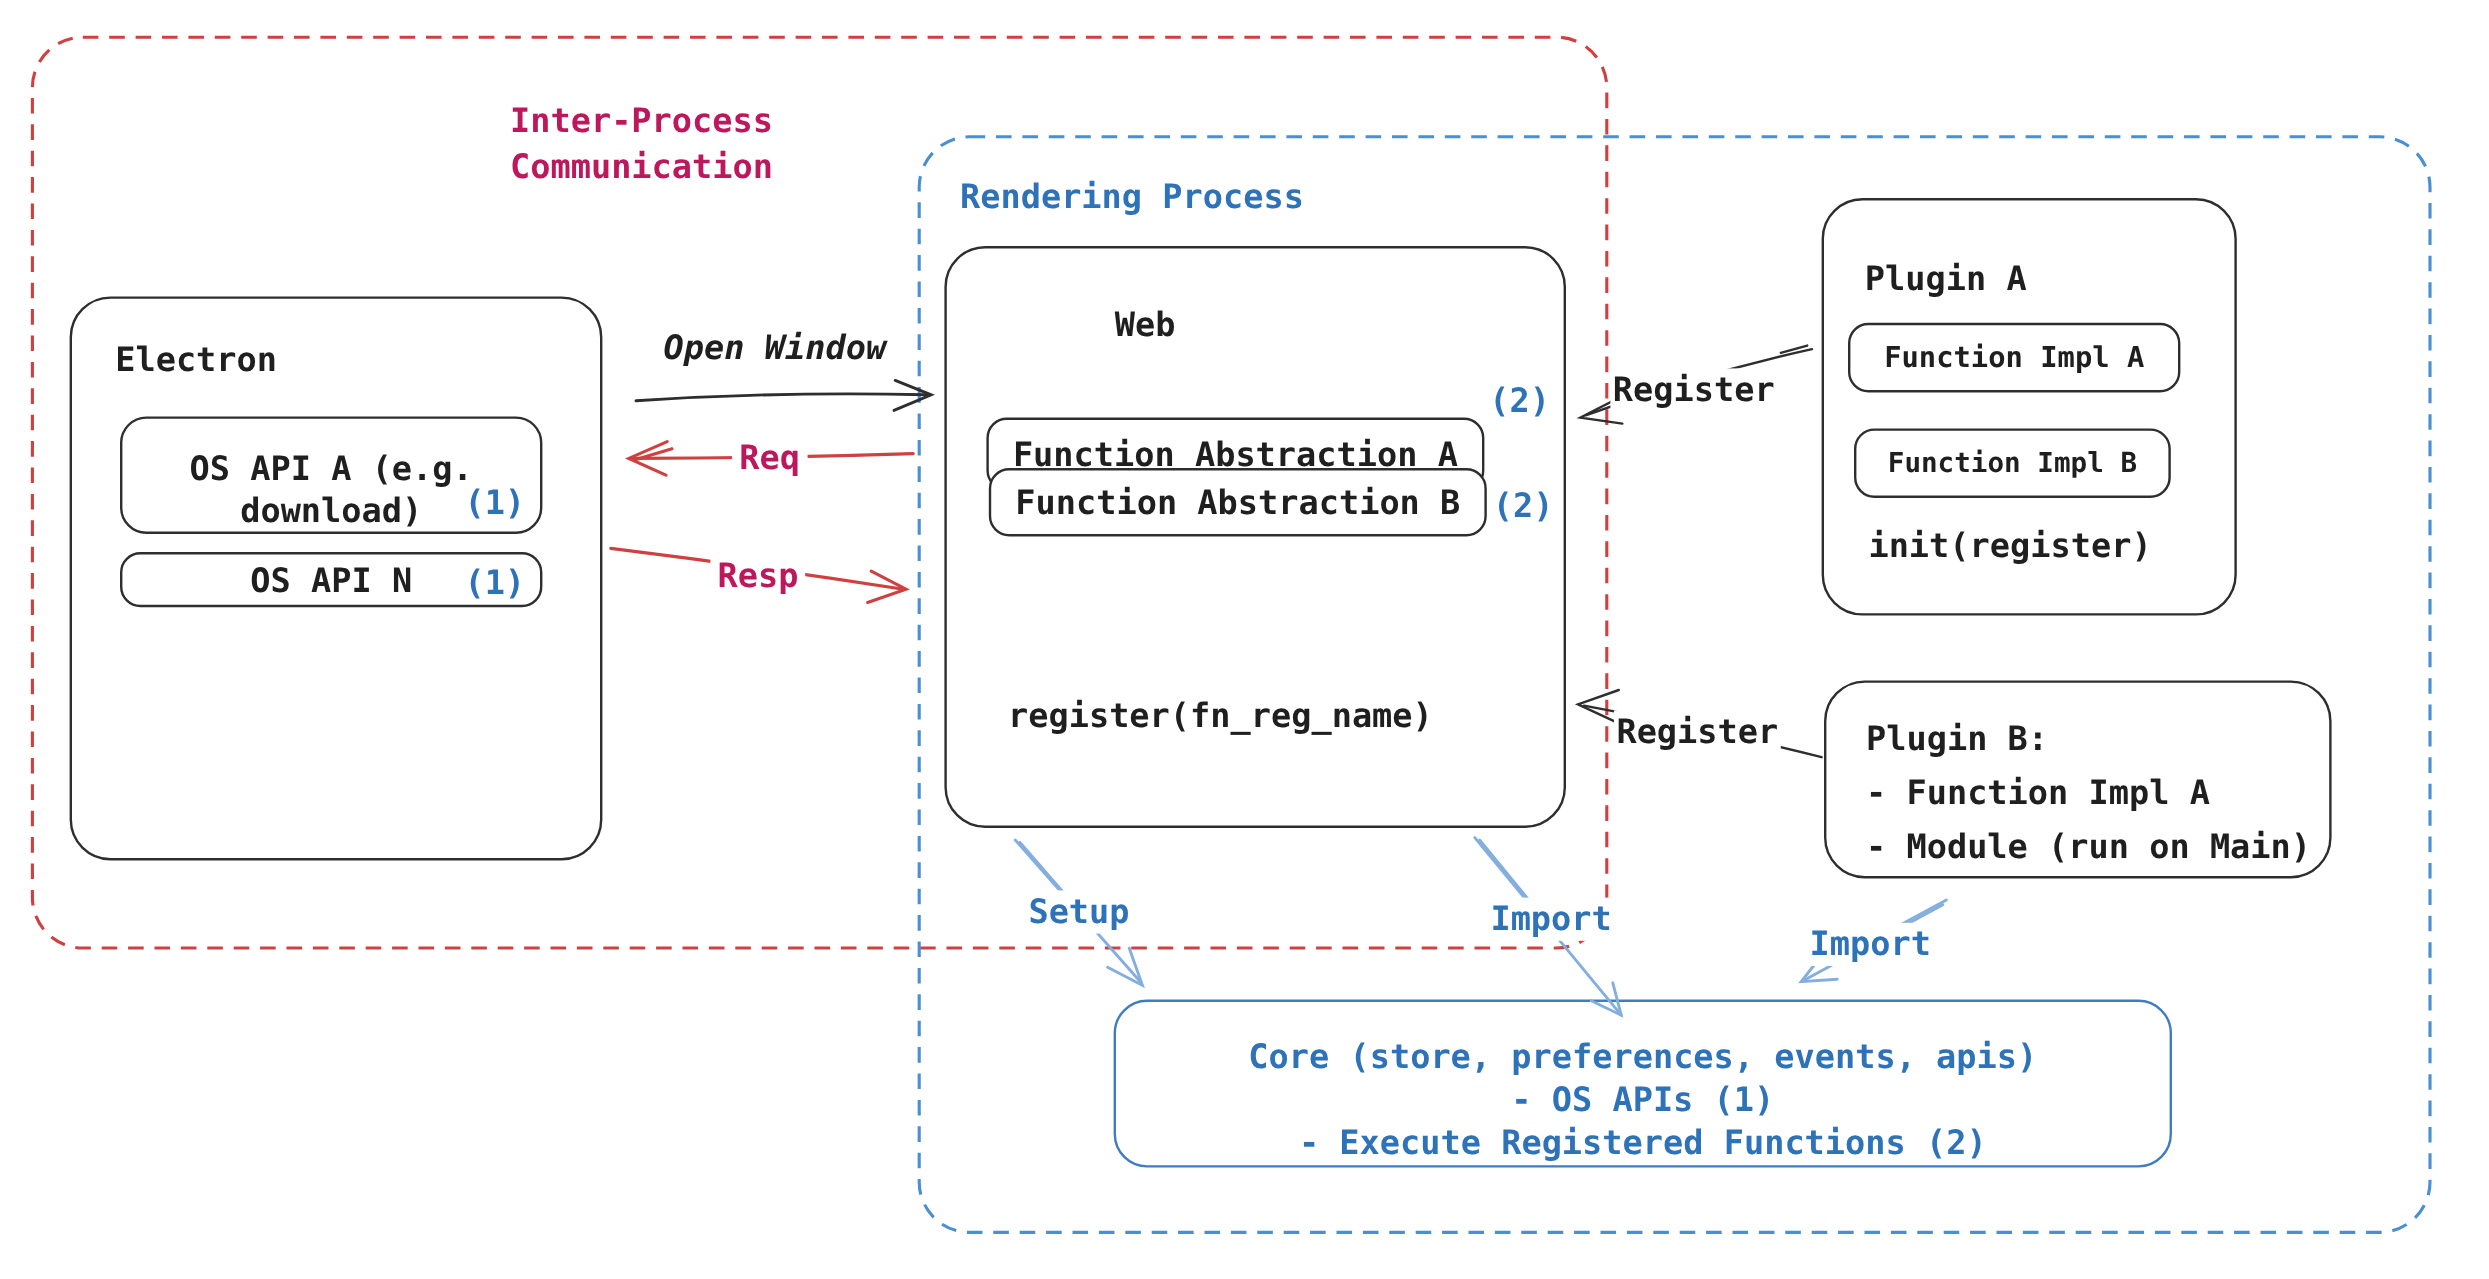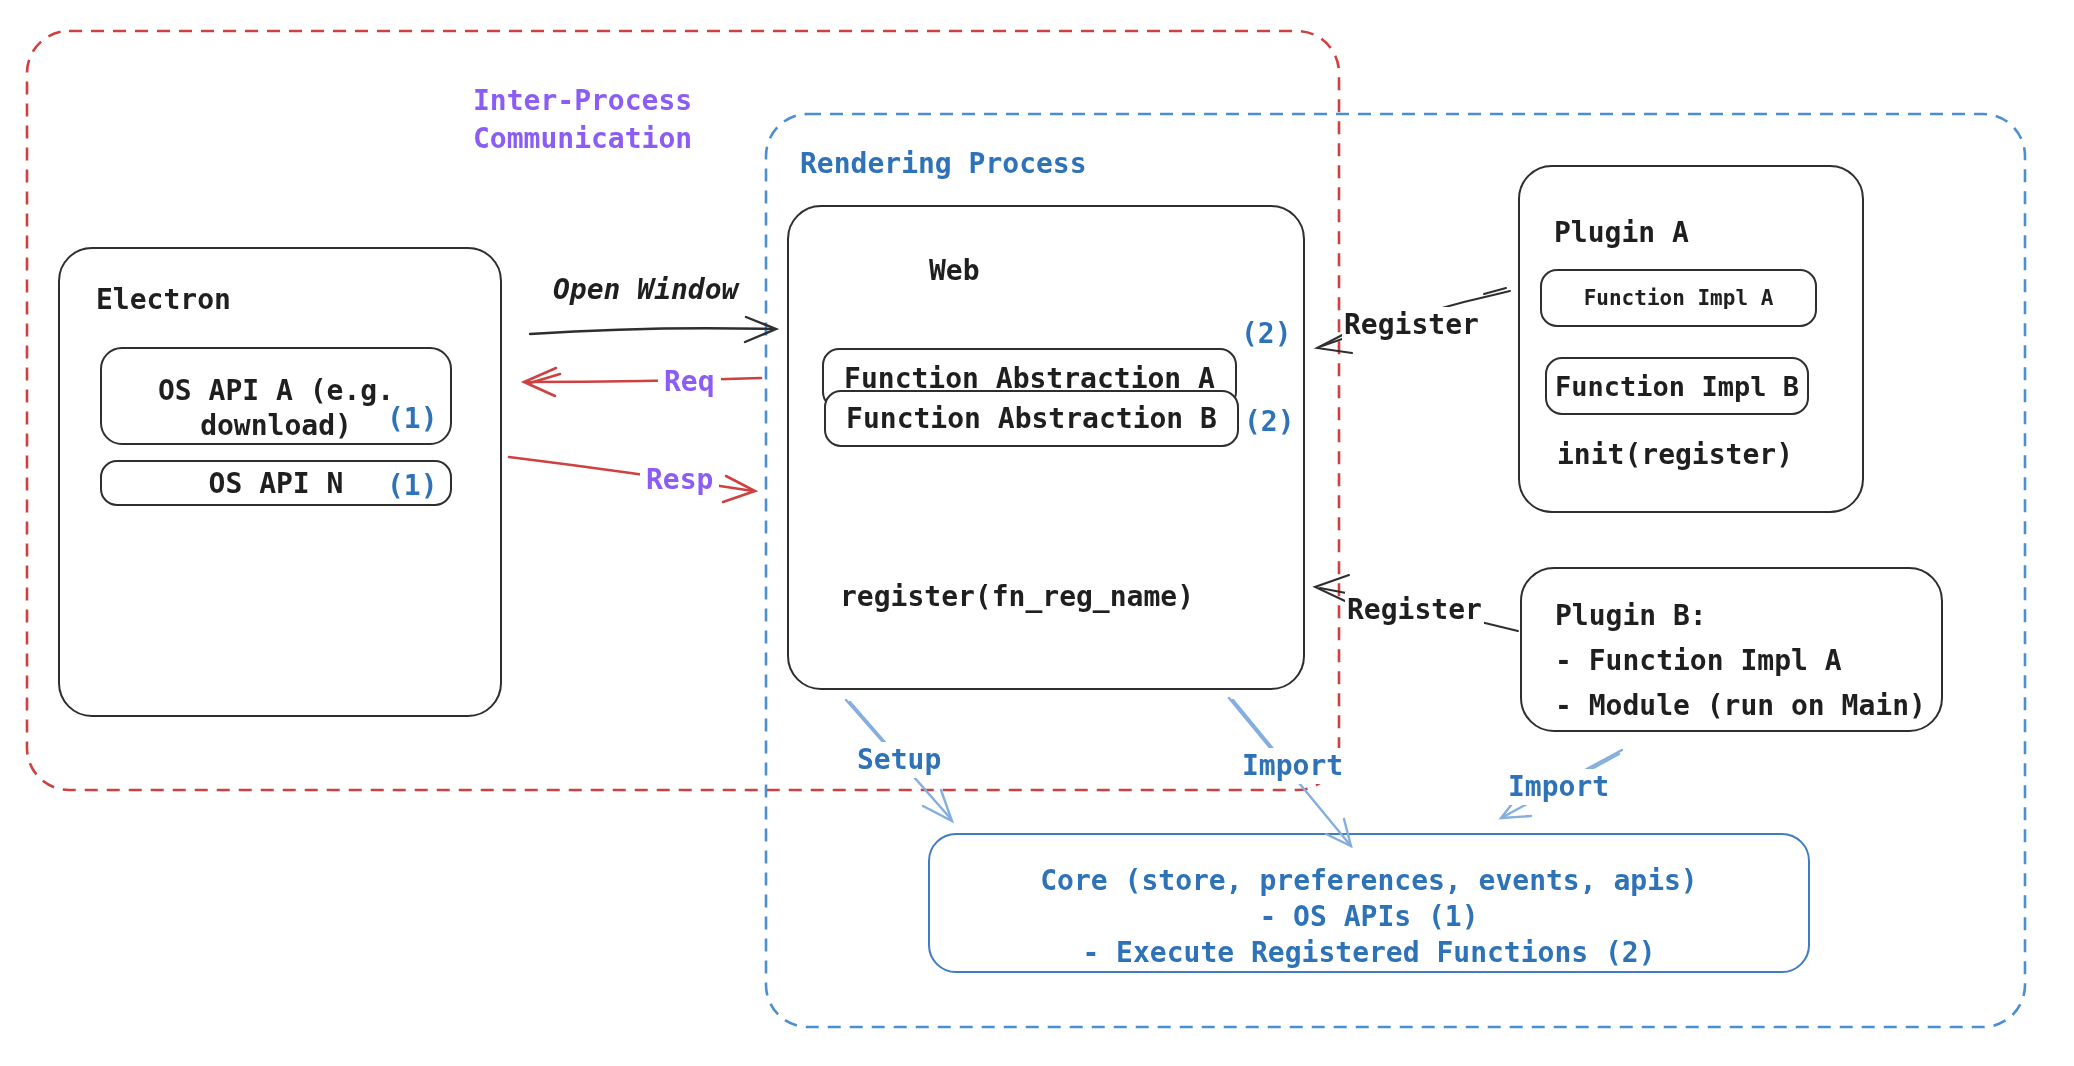--- a/index.html
+++ b/index.html
@@ -6,21 +6,21 @@
   #canvas{
     position:relative;width:2074px;height:1066px;background:#ffffff;
     overflow:hidden;
     font-family:"DejaVu Sans Mono","Liberation Mono",monospace;
   }
   .t{
     position:absolute;
     font:600 28px "DejaVu Sans Mono","Liberation Mono",monospace;
     color:#1f1f1f;line-height:36px;white-space:pre;
   }
-  .red{color:#8b5cf6;margin-left:48px;}
+  .red{color:#be185d;}
   .blue{color:#2e72b8;}
   .bgmask{background:#ffffff;padding:0 6px;}
   
   .box{
     position:absolute;background:#ffffff;border:2.2px solid #2e2e2e;
     box-sizing:border-box;z-index:2;
   }
   .rounded-lg{border-radius:34px;}
   .rounded-md{border-radius:22px;}
   .rounded-sm{border-radius:17px;}
@@ -69,25 +69,25 @@
     <span class="badge" style="left:455px;top:198px;">(2)</span>
 
 
     <div class="inner-text" style="position:absolute;left:51px;top:372px;">register(fn_reg_name)</div>
   </div>
 
   <div class="box rounded-lg" style="left:1518px;top:165px;width:346px;height:348px;">
     <div class="inner-text" style="position:absolute;left:34px;top:48px;">Plugin A</div>
 
     <div class="box rounded-sm center" style="left:20px;top:102px;width:277px;height:58px;border-width:2px;">
-      <span class="inner-text" style="font-size:21px;">Function Impl A</span>
+      <span class="inner-text" style="font-size:24px;">Function Impl A</span>
     </div>
 
     <div class="box rounded-sm center" style="left:25px;top:190px;width:264px;height:58px;border-width:2px;">
-      <span class="inner-text" style="font-size:27px;">Function Impl B</span>
+      <span class="inner-text" style="font-size:23px;">Function Impl B</span>
     </div>
 
     <div class="inner-text" style="position:absolute;left:37px;top:270px;">init(register)</div>
   </div>
 
   <div class="box rounded-lg" style="left:1520px;top:567px;width:423px;height:165px;">
     <div class="inner-text" style="position:absolute;left:33px;top:24px;line-height:45px;"><span>Plugin B:</span><br><span>- Function Impl A</span><br><span>- Module (run on Main)</span></div>
   </div>
 
   <div class="box center col" style="left:928px;top:833px;width:882px;height:140px;border:2.2px solid #3f7cc2;border-radius:28px;">

